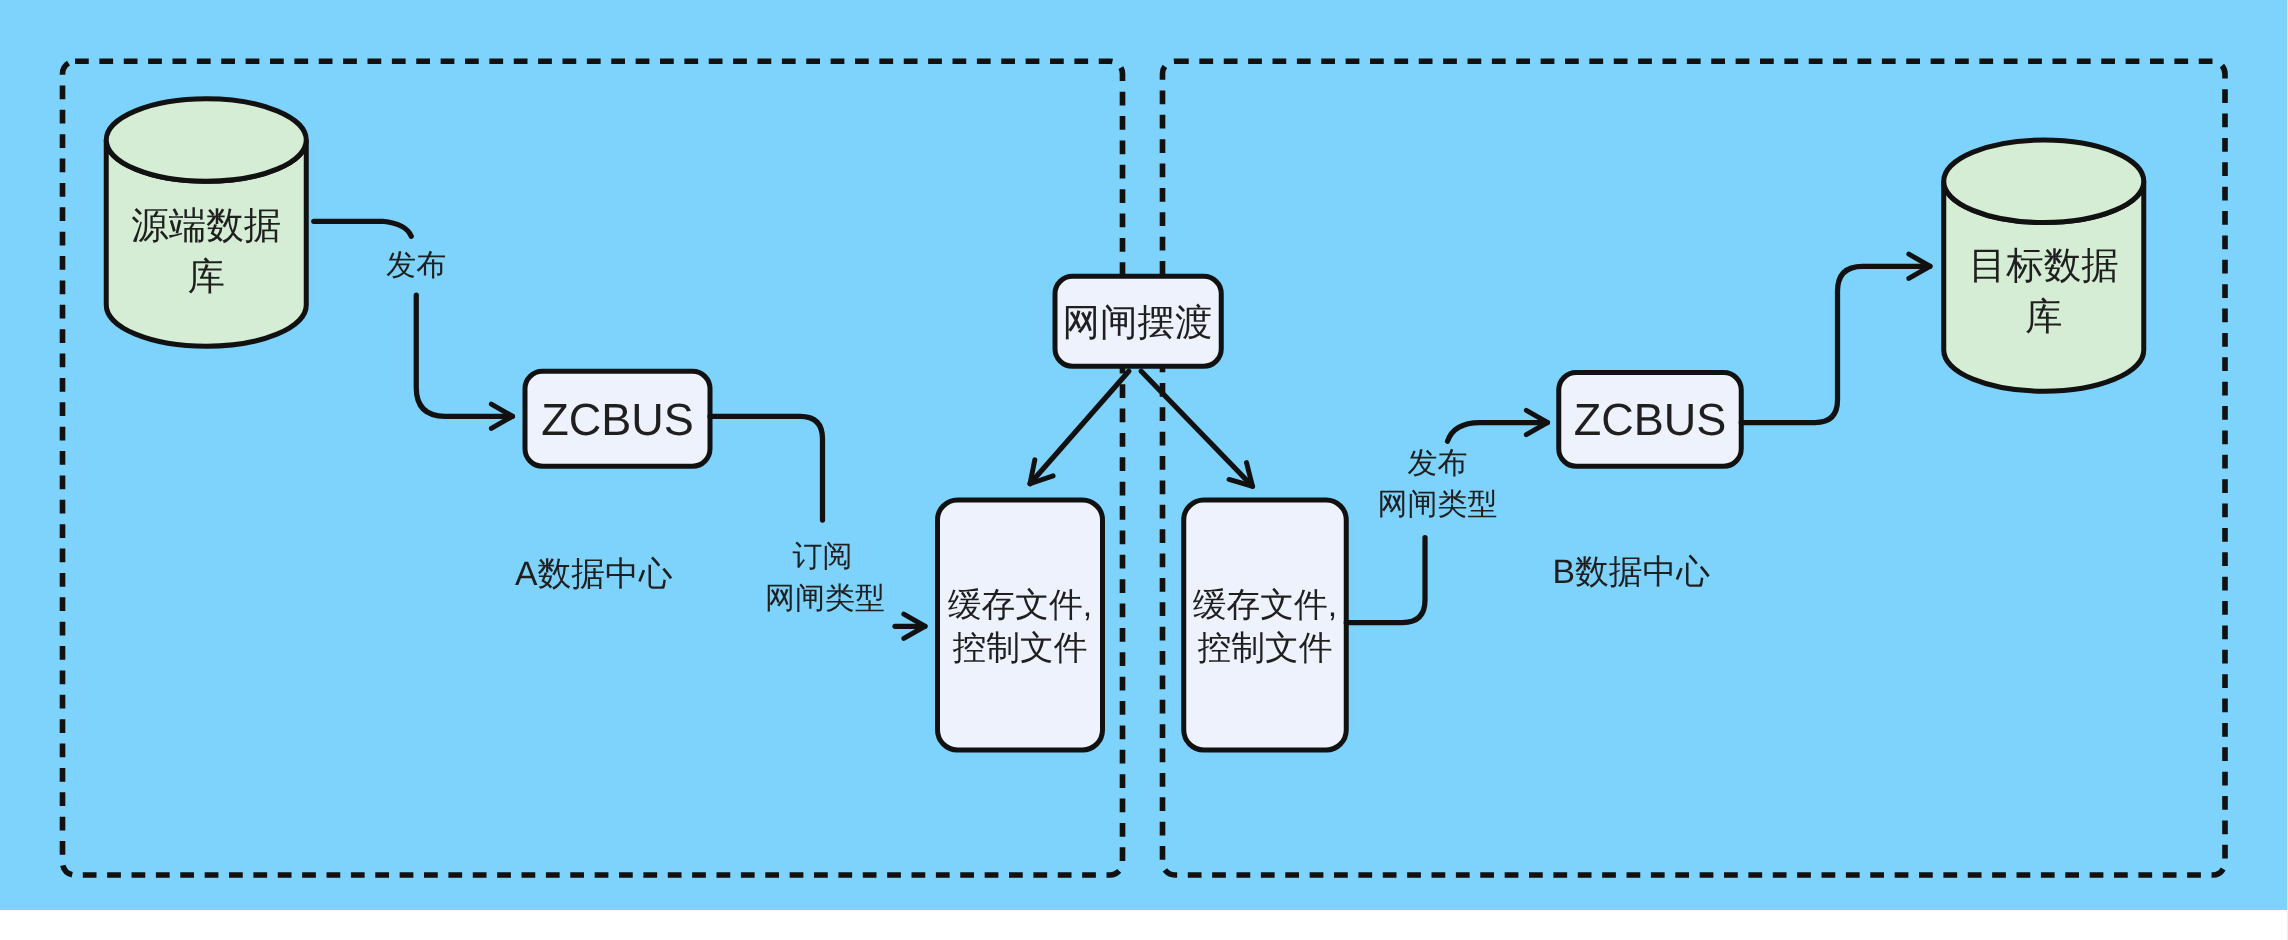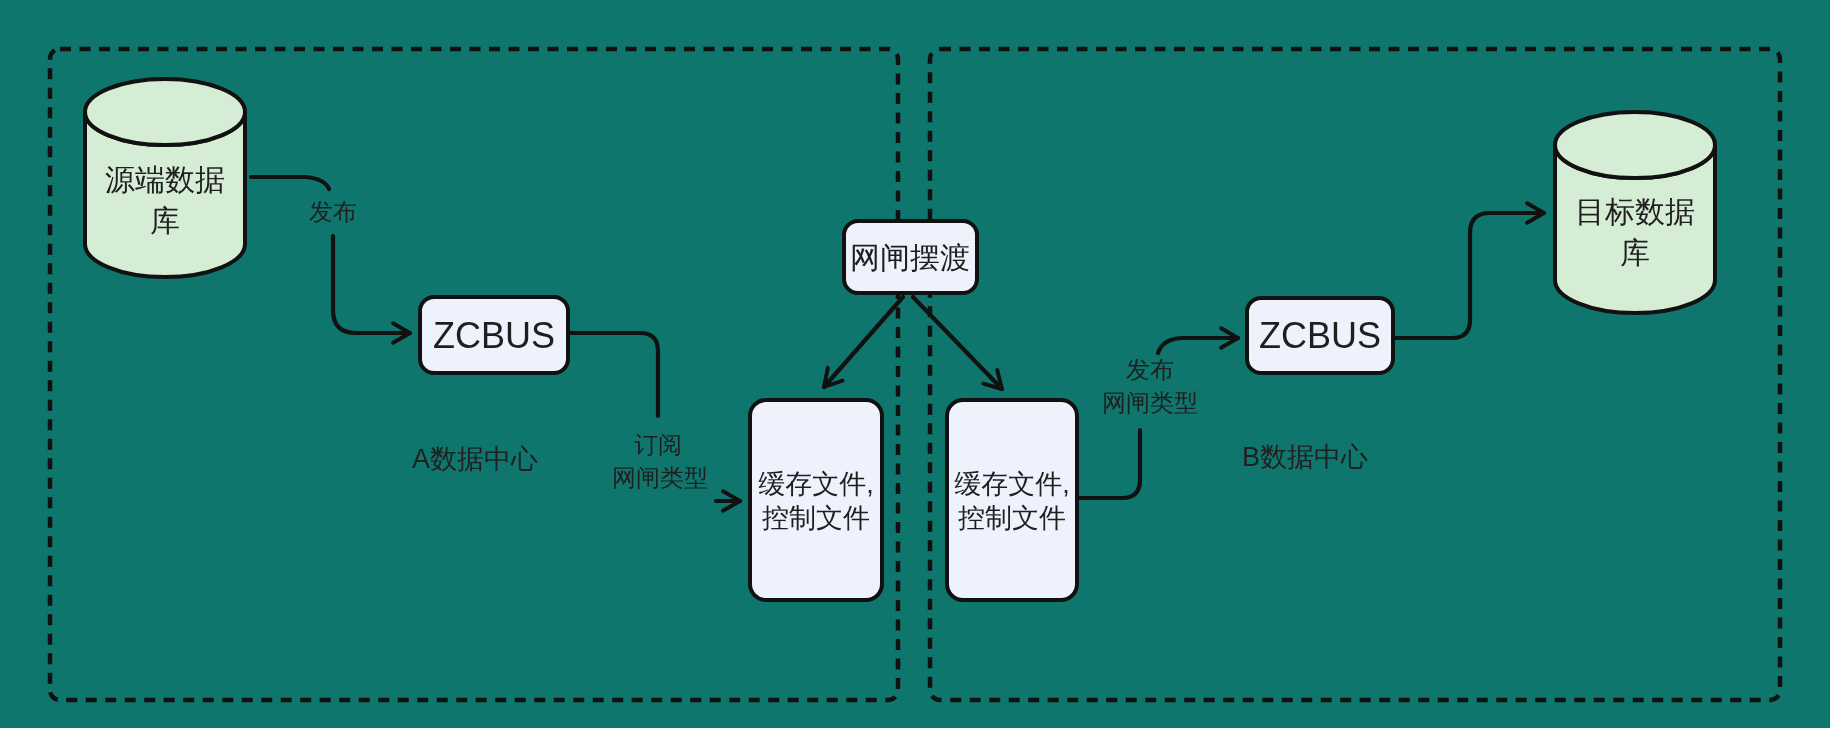--- a/index.html
+++ b/index.html
@@ -8,21 +8,21 @@
     background: #ffffff;
     width: 1830px;
     height: 752px;
     overflow: hidden;
     font-family: "Liberation Sans", sans-serif;
   }
   .canvas {
     position: relative;
     width: 1830px;
     height: 728px;
-    background: #0f766e;
+    background: #7dd3fc;
   }
   svg { display: block; }
   .zone-border {
     fill: none;
     stroke: #111111;
     stroke-width: 4.5;
     stroke-dasharray: 11 8.5;
   }
   .shape {
     stroke: #111111;

